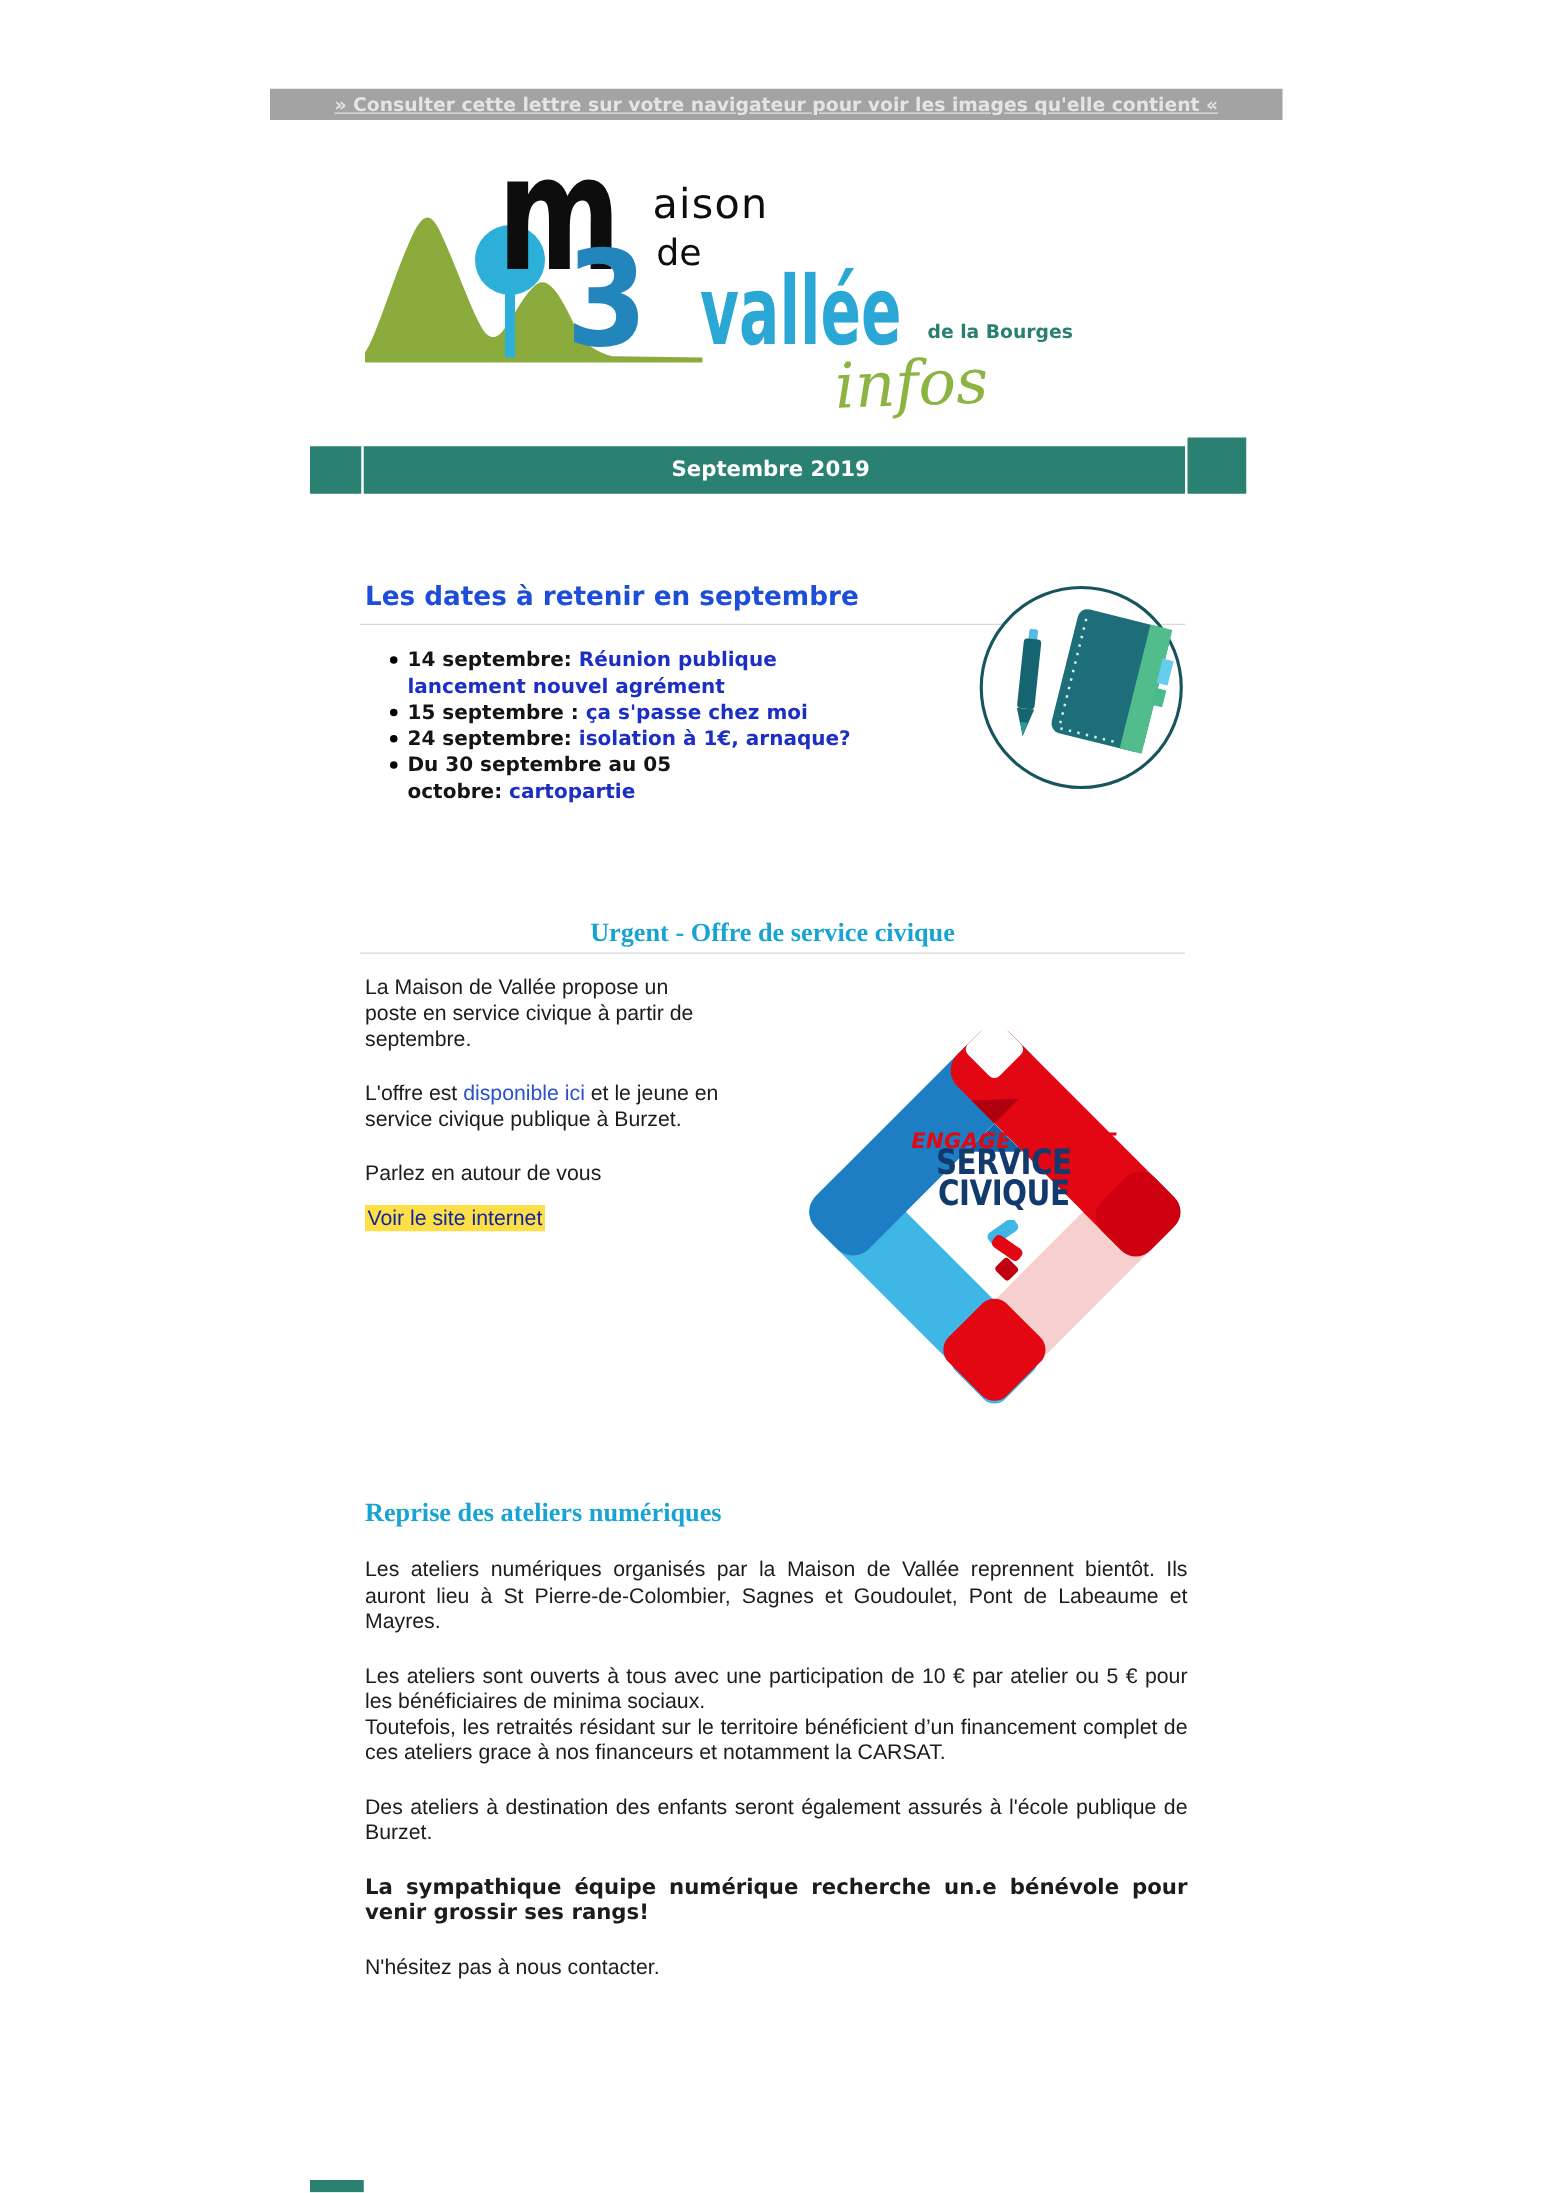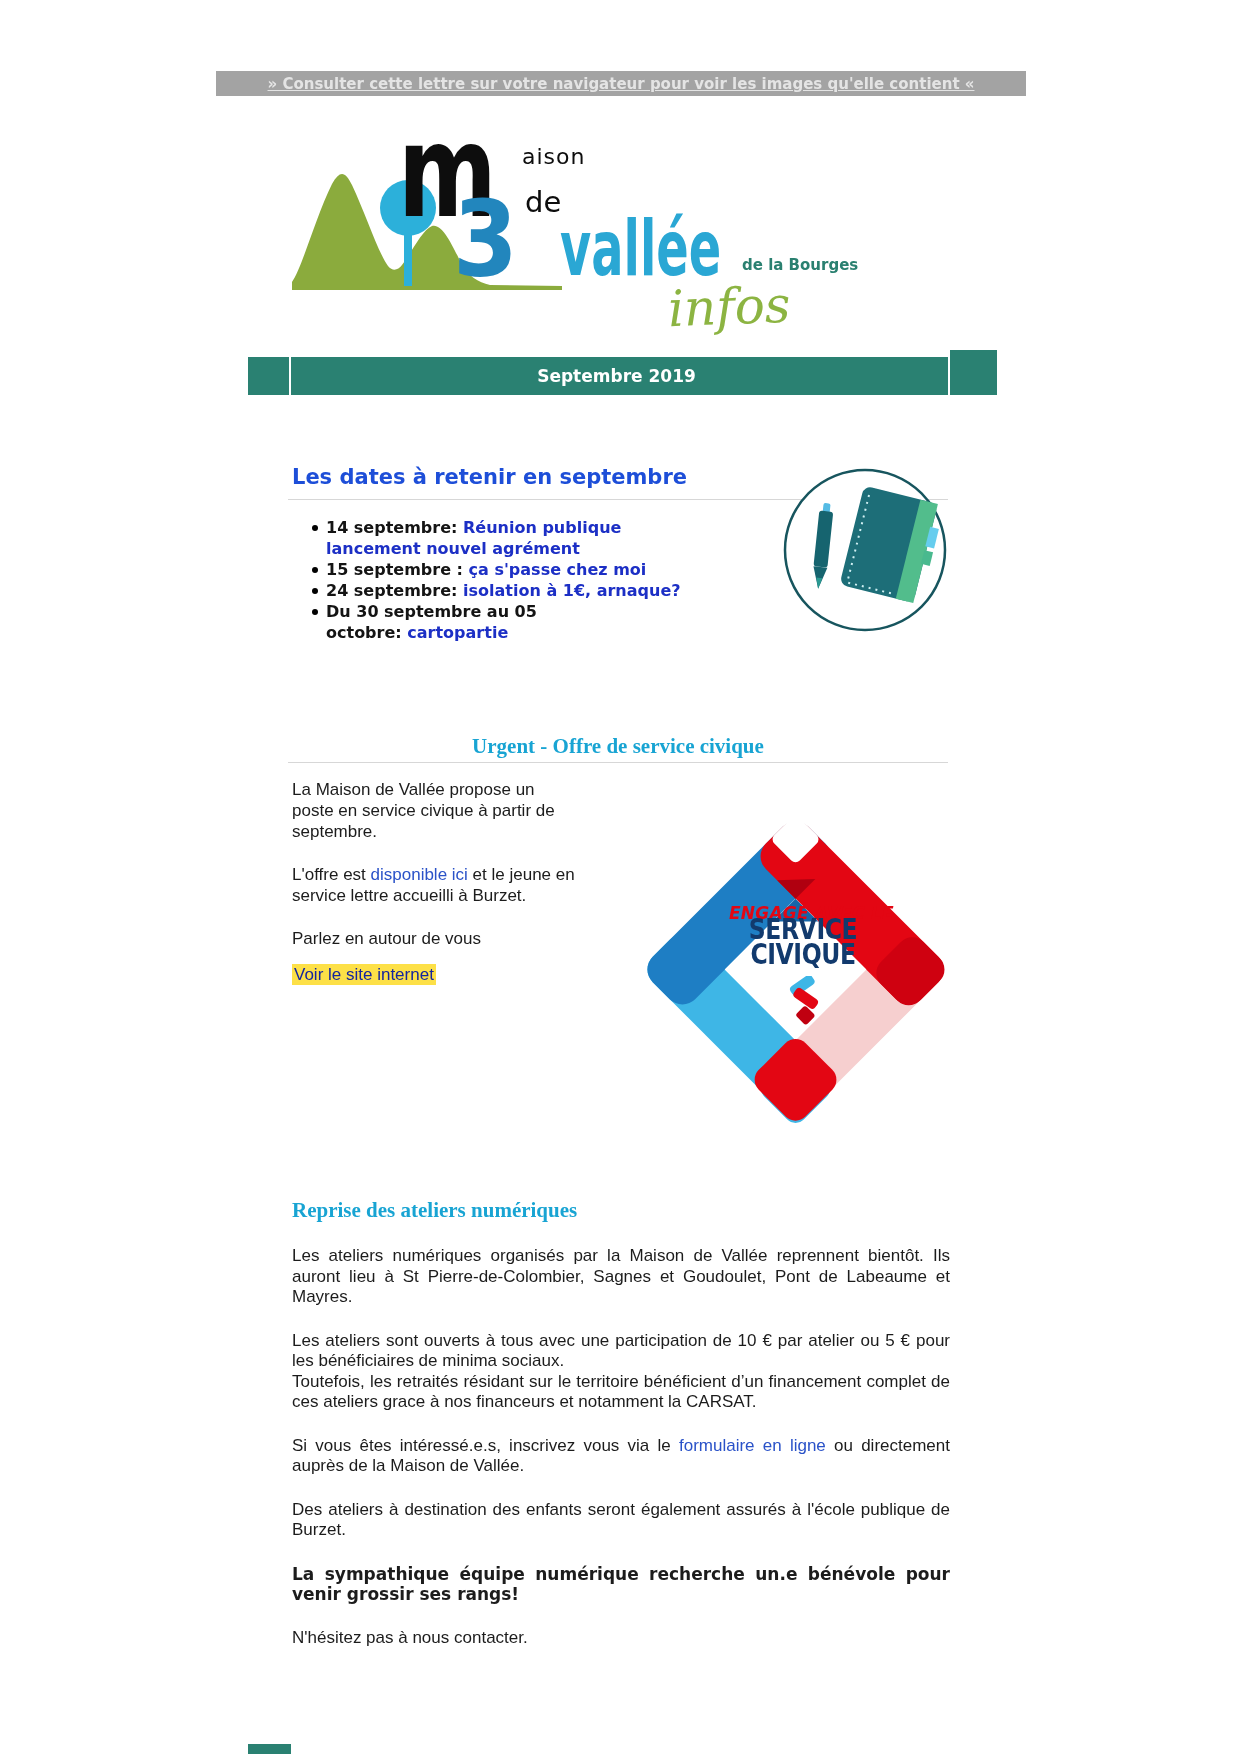--- a/index.html
+++ b/index.html
@@ -10,21 +10,21 @@
 
   
   .banner{left:216px;top:71px;width:810px;height:25px;background:#a3a3a3;
           display:flex;align-items:center;justify-content:center;}
   .banner span{color:#e4e4e4;font-weight:bold;font-size:15px;text-decoration:underline;
                font-family:"DejaVu Sans",sans-serif;white-space:nowrap;}
 
   
   .logo-m{left:398px;top:108px;font-size:128px;font-weight:bold;color:#0d0d0d;line-height:1;
           transform:scaleX(.74);transform-origin:left top;}
-  .logo-aison{left:522px;top:146px;font-size:22px;color:#0d0d0d;line-height:1;letter-spacing:1px;text-align:center;}
+  .logo-aison{left:522px;top:146px;font-size:33px;color:#0d0d0d;line-height:1;letter-spacing:1px;text-align:center;}
   .logo-de{left:525px;top:188px;font-size:29px;color:#0d0d0d;line-height:1;}
   .logo-river{left:453px;top:198px;font-size:106px;font-weight:bold;color:#2286bd;line-height:.8;
           transform:scaleX(.88);transform-origin:left top;}
   .logo-vallee{left:560px;top:213px;font-size:76px;font-weight:bold;color:#2aa7d4;line-height:.95;
           transform:scaleX(.63);transform-origin:left top;}
   .logo-bourges{left:742px;top:258px;font-size:15px;font-weight:bold;color:#2a8070;line-height:1;}
   .logo-infos{left:668px;top:282px;font-size:50px;font-style:italic;color:#8cb442;line-height:1;
           font-family:"DejaVu Serif",serif;transform:rotate(-2deg);}
 
   
@@ -134,21 +134,21 @@
     </g>
   </svg>
 
   <div class="abs" style="left:288px;top:734px;width:660px;text-align:center;">
     <h2 class="h-cyan">Urgent - Offre de service civique</h2>
   </div>
   <div class="abs rule" style="left:288px;top:762px;width:660px;"></div>
 
   <div class="abs urgent-col body-txt">
     <p><span>La Maison de Vallée propose un poste en service civique à partir de septembre.</span></p>
-    <p><span>L'offre est </span><span class="link">disponible ici</span><span>  et le jeune en service lettre accueilli à Burzet.</span></p>
+    <p><span>L'offre est </span><span class="link">disponible ici</span><span>  et le jeune en service civique publique à Burzet.</span></p>
     <p class="tight"><span>Parlez en autour de vous</span></p>
     <p><span class="hl">Voir le site internet</span></p>
   </div>
 
   <div class="abs sc-wrap">
     <svg width="350" height="330" viewBox="0 0 350 330">
       <g transform="rotate(45 175 165)">
         <rect x="225" y="50" width="60" height="220" rx="18" fill="#f6cfcf"></rect>
         <rect x="65" y="210" width="220" height="60" rx="18" fill="#3eb6e6"></rect>
         <rect x="65" y="50" width="60" height="220" rx="18" fill="#1e7ec4"></rect>
@@ -173,21 +173,20 @@
       <rect x="13" y="32" width="15" height="14" rx="3" fill="#c00010" transform="rotate(45 20 39)"></rect>
     </svg>
   </div>
 
   <h2 class="abs h-cyan" style="left:292px;top:1198px;">Reprise des ateliers numériques</h2>
 
   <div class="abs ateliers-col body-txt">
     <p><span>Les ateliers numériques organisés par la Maison de Vallée reprennent bientôt. Ils auront lieu à St Pierre-de-Colombier, Sagnes et Goudoulet, Pont de Labeaume et Mayres.</span></p>
     <p class="nogap"><span>Les ateliers sont ouverts à tous avec une participation de 10 € par atelier ou 5 € pour les bénéficiaires de minima sociaux.</span></p>
     <p><span>Toutefois, les retraités résidant sur le territoire bénéficient d’un financement complet de ces ateliers grace à nos financeurs et notamment la CARSAT.</span></p>
-    <p><span>Si vous êtes intéressé.e.s, inscrivez vous via le </span><span class="link">formulaire en ligne</span><span> ou directement auprès de la Maison de Vallée.</span></p>
     <p><span>Des ateliers à destination des enfants seront également assurés à l'école publique de Burzet.</span></p>
     <p class="bold-p"><span>La sympathique équipe numérique recherche un.e bénévole pour venir grossir ses rangs!</span></p>
     <p><span>N'hésitez pas à nous contacter.</span></p>
   </div>
 
   <div class="abs footer-stub"></div>
 
 </div>
 
 </body></html>

